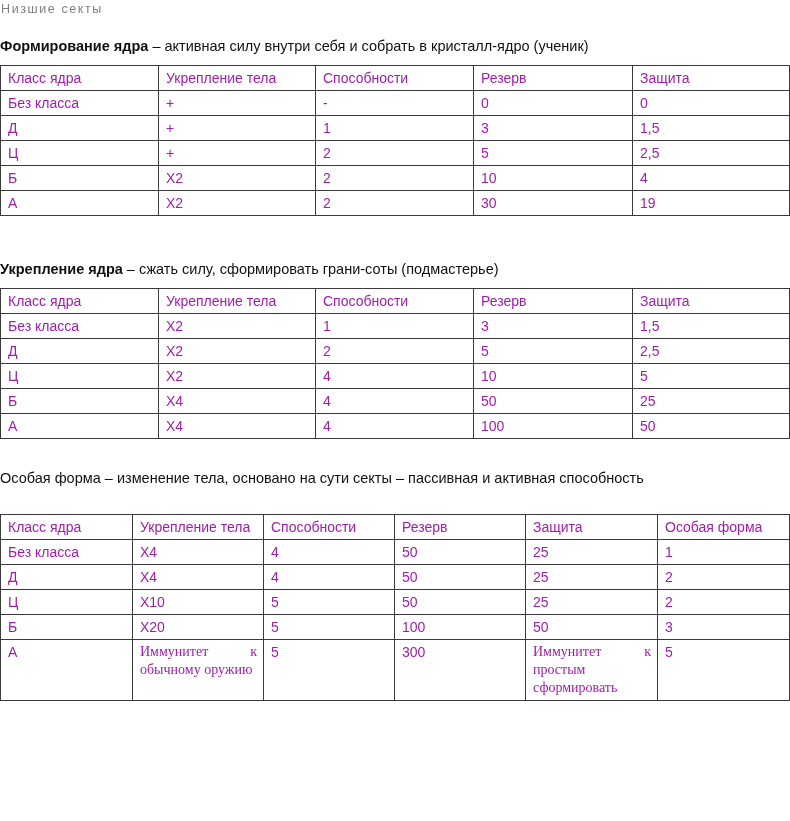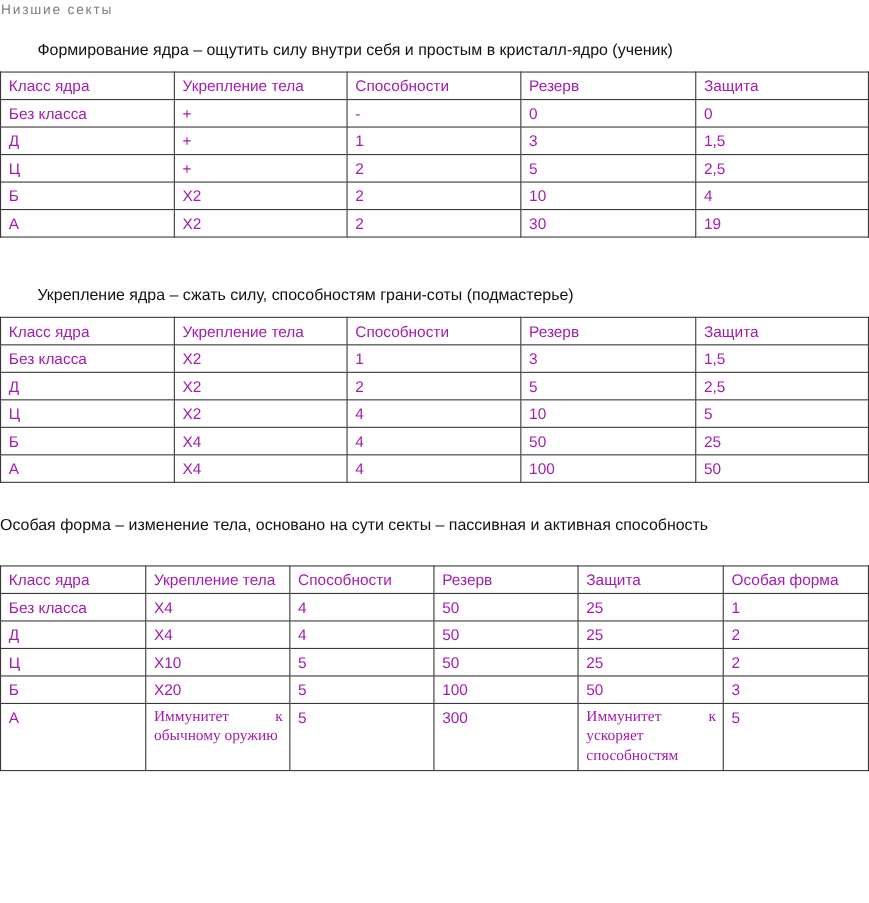--- a/index.html
+++ b/index.html
@@ -33,21 +33,21 @@
     font-weight: 400;
     white-space: nowrap;
   }
 
   .para {
     font-size: 14.5px;
     line-height: 19px;
     color: #111111;
     white-space: nowrap;
   }
-  .para .b { font-weight: normal; margin-left: 34px; }
+  .para .b { font-weight: bold; }
 
   table.grid {
     border-collapse: collapse;
     table-layout: fixed;
     width: 789px;
     font-size: 14px;
     line-height: 18px;
     color: #a21caf;
   }
   table.grid td {
@@ -93,21 +93,21 @@
 </style>
 </head>
 <body>
 
 <div class="page">
 
   <div class="doc-header">Низшие секты</div>
 
   <div class="gap-head"></div>
 
-  <div class="para"><span class="b">Формирование ядра</span><span> – ощутить силу внутри себя и простым в кристалл-ядро (ученик)</span></div>
+  <div class="para"><span class="b">Формирование ядра</span><span> – активная силу внутри себя и собрать в кристалл-ядро (ученик)</span></div>
 
   <div class="gap-a"></div>
 
   <table class="grid t12">
     <colgroup>
         <col class="c1">
         <col class="c2">
         <col class="c3">
         <col class="c4">
         <col class="c5">
@@ -156,21 +156,21 @@
         <td>19</td>
       </tr>
     </tbody>
   </table>
 
   <div class="gap-b"></div>
 
 
   <div class="gap-c"></div>
 
-  <div class="para"><span class="b">Укрепление ядра</span><span> – сжать силу, способностям грани-соты (подмастерье)</span></div>
+  <div class="para"><span class="b">Укрепление ядра</span><span> – сжать силу, сформировать грани-соты (подмастерье)</span></div>
 
   <div class="gap-d"></div>
 
   <table class="grid t12">
     <colgroup>
         <col class="c1">
         <col class="c2">
         <col class="c3">
         <col class="c4">
         <col class="c5">
@@ -278,19 +278,19 @@
         <td>5</td>
         <td>100</td>
         <td>50</td>
         <td>3</td>
       </tr>
       <tr class="lastrow">
         <td>А</td>
         <td class="just">Иммунитет к обычному оружию</td>
         <td>5</td>
         <td>300</td>
-        <td class="just">Иммунитет к ускоряет способностям</td>
+        <td class="just">Иммунитет к простым сформировать</td>
         <td>5</td>
       </tr>
     </tbody>
   </table>
 
 </div>
 
 </body></html>

